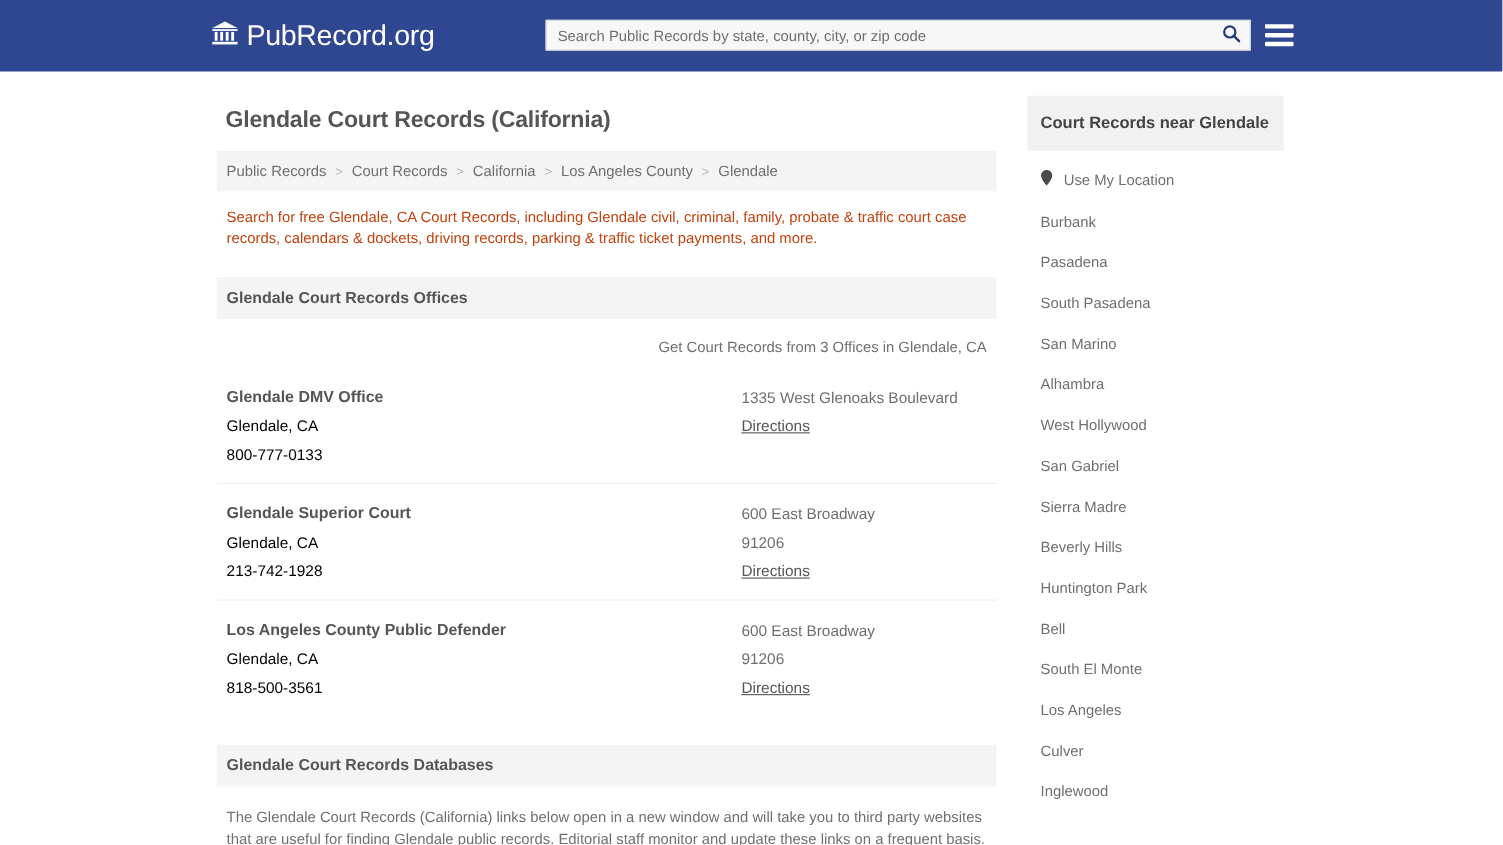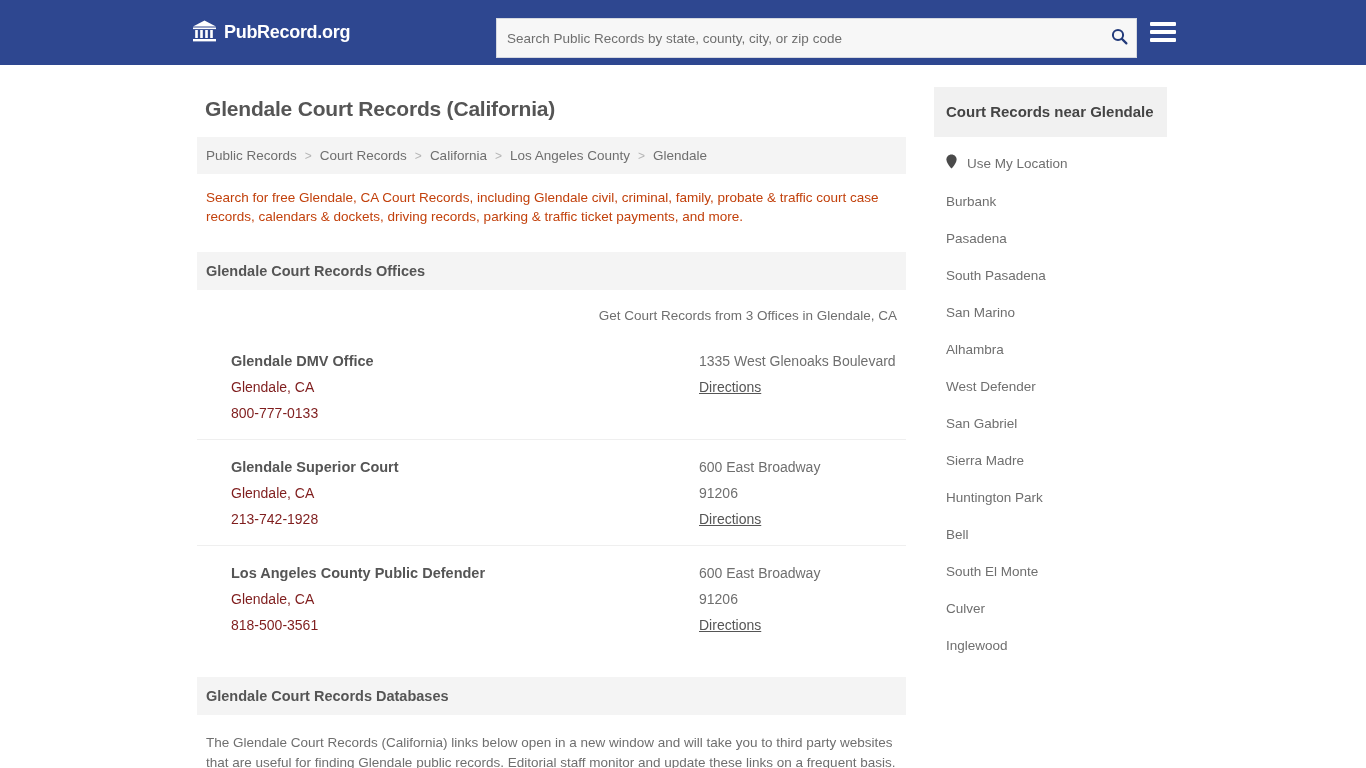--- a/index.html
+++ b/index.html
@@ -21,31 +21,31 @@
   .logo {
     display: flex;
     align-items: center;
     gap: 7px;
     margin-left: 192px;
     text-decoration: none;
   }
   .logo-icon { display: block; }
   .logo-text {
     color: #ffffff;
-    font-size: 18px;
-    font-weight: bold;
+    font-size: 26px;
+    font-weight: normal;
     letter-spacing: -0.3px;
     white-space: nowrap;
   }
   .search-wrap {
     position: absolute;
     left: 496px;
     top: 18px;
     width: 641px;
-    height: 40px;
+    height: 28px;
     background: #f7f7f7;
     border: 1px solid #d6d9e0;
     display: flex;
     align-items: center;
   }
   .search-input {
     flex: 1;
     height: 100%;
     border: 0;
     outline: none;
@@ -140,31 +140,31 @@
   }
 
   
   .offices { margin-top: 11px; }
   .office {
     display: flex;
     padding: 14px 9px 13px 9px;
     border-top: 1px solid #efefef;
   }
   .office:first-child { border-top: 0; }
-  .office-left { width: 468px; margin-left: 25px; }
+  .office-left { width: 468px; }
   .office-right { flex: 1; }
   .office-name {
     font-size: 14.5px;
     font-weight: bold;
     color: #555555;
     line-height: 26px;
   }
   .office-line {
     font-size: 14px;
-    color: #7f1d1d;
+    color: #000000;
     line-height: 26px;
   }
   .office-addr {
     font-size: 14px;
     color: #6f6f6f;
     line-height: 26px;
   }
   .directions {
     font-size: 14px;
     color: #555555;
@@ -335,36 +335,42 @@
         <div class="side-item">
           <span>South Pasadena</span>
         </div>
         <div class="side-item">
           <span>San Marino</span>
         </div>
         <div class="side-item">
           <span>Alhambra</span>
         </div>
         <div class="side-item">
-          <span>West Defender</span>
+          <span>West Hollywood</span>
         </div>
         <div class="side-item">
           <span>San Gabriel</span>
         </div>
         <div class="side-item">
           <span>Sierra Madre</span>
         </div>
         <div class="side-item">
+          <span>Beverly Hills</span>
+        </div>
+        <div class="side-item">
           <span>Huntington Park</span>
         </div>
         <div class="side-item">
           <span>Bell</span>
         </div>
         <div class="side-item">
           <span>South El Monte</span>
+        </div>
+        <div class="side-item">
+          <span>Los Angeles</span>
         </div>
         <div class="side-item">
           <span>Culver</span>
         </div>
         <div class="side-item">
           <span>Inglewood</span>
         </div>
 
       </div>
     </div>

